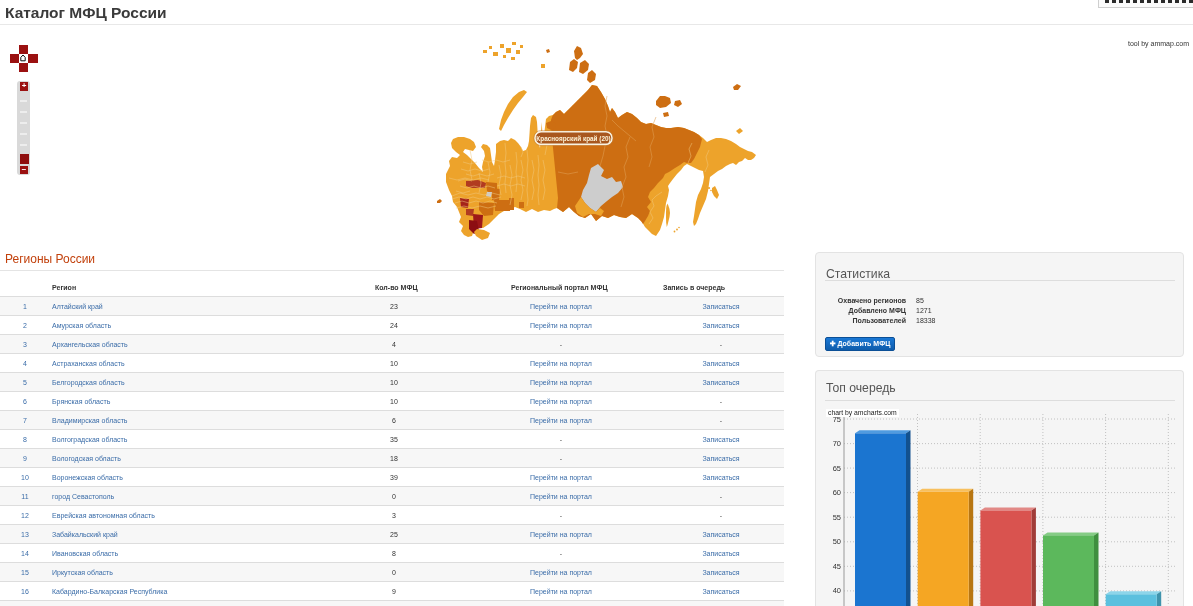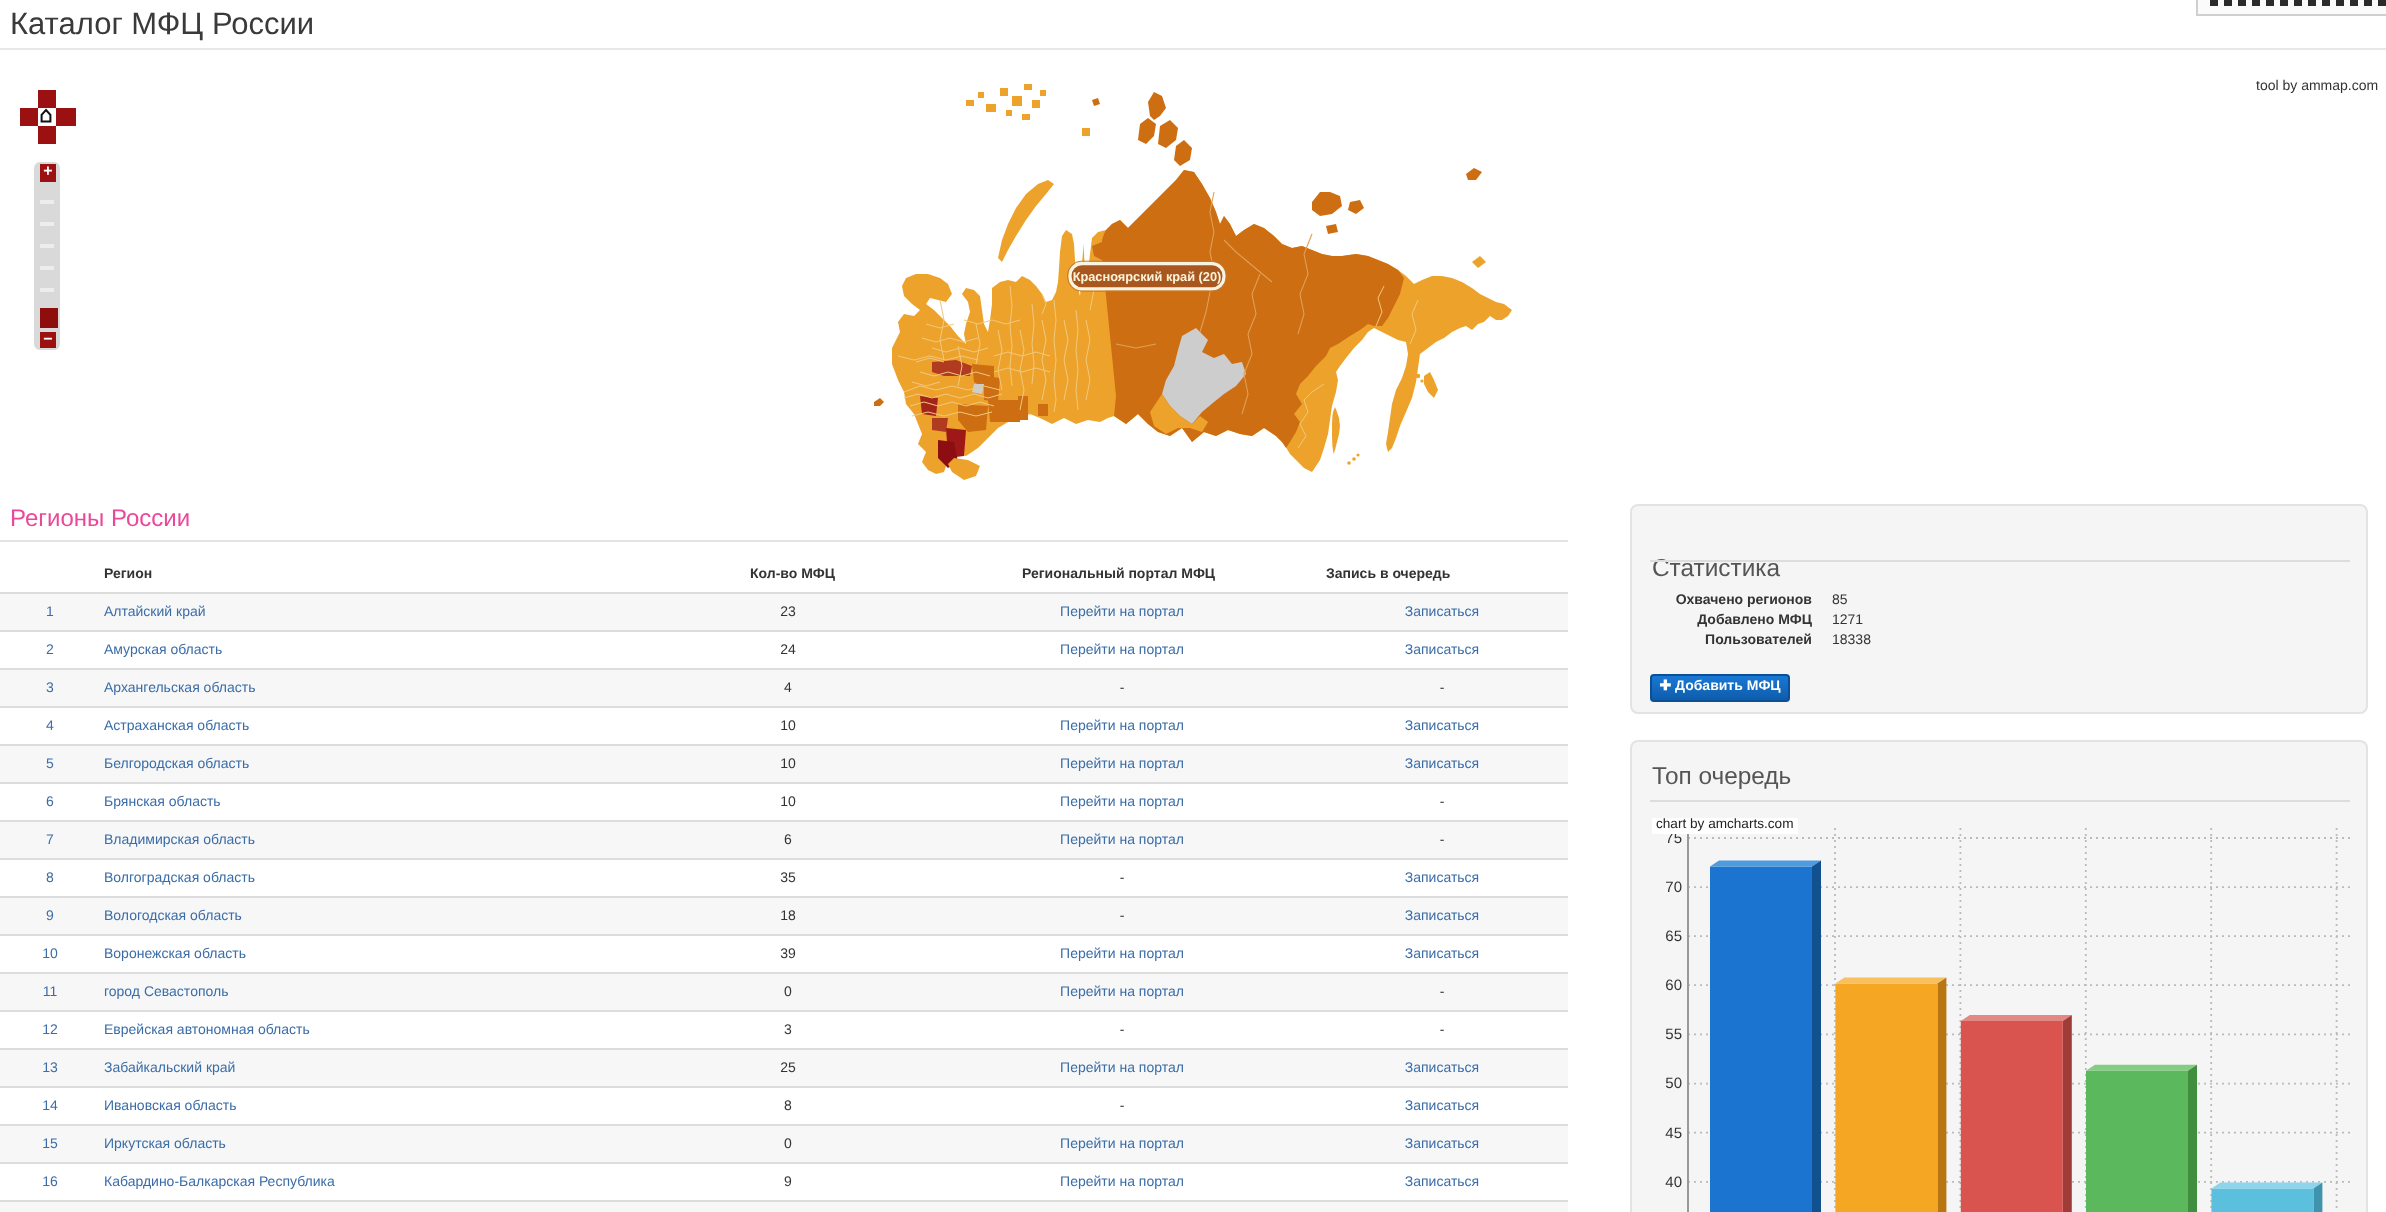--- a/index.html
+++ b/index.html
@@ -1,30 +1,30 @@
 <!DOCTYPE html>
 <html><head><meta charset="utf-8">
 <style>
 *{margin:0;padding:0;box-sizing:border-box;}
 body{font-family:"Liberation Sans",sans-serif;background:#fff;}
 #page{position:relative;width:1193px;height:606px;overflow:hidden;background:#fff;}
 .abs{position:absolute;}
-h1.title{position:absolute;left:5px;top:4px;font-size:15.5px;font-weight:400;color:#3a3a3a;}
+h1.title{position:absolute;left:5px;top:4px;font-size:15.5px;font-weight:700;color:#3a3a3a;}
 #hr1{position:absolute;left:0;top:24px;width:1193px;height:1px;background:#e8e8e8;}
 #cutbox{position:absolute;left:1098px;top:0;width:95px;height:8px;background:#fbfbfb;border-left:1px solid #cfcfcf;border-bottom:1px solid #cfcfcf;overflow:hidden;}
 #cutbox .dashes{position:absolute;left:6px;top:0;width:90px;height:3px;
  background:repeating-linear-gradient(90deg,#2b2b2b 0 4px,transparent 4px 7px);}
 #ammap{position:absolute;left:1128px;top:40px;font-size:7px;color:#333;}
 .csq{position:absolute;width:9.2px;height:8.7px;background:#9b1111;}
 #homesq{position:absolute;left:19px;top:54px;width:8.5px;height:8.5px;background:#fff;}
 #slider{position:absolute;left:17px;top:81px;width:12.5px;height:94px;background:#d9d9d9;border-radius:3px;}
 #slider .btn{position:absolute;left:3px;width:8px;height:9px;background:#9b1111;color:#fff;font-size:8px;line-height:8px;text-align:center;font-weight:700;}
 #slider .tick{position:absolute;left:3px;width:7px;height:2px;background:#ededed;}
 #slider .thumb{position:absolute;left:2.5px;top:73px;width:9.5px;height:10px;background:#8e0d0d;}
-h2.sec{position:absolute;left:5px;top:252px;font-size:12px;font-weight:400;color:#ec4899;}
+h2.sec{position:absolute;left:5px;top:252px;font-size:12px;font-weight:400;color:#c2410c;}
 #hr2{position:absolute;left:0;top:270px;width:784px;height:1px;background:#e4e4e4;}
 .thead{position:absolute;top:283.5px;left:0;width:784px;height:9px;font-size:7px;font-weight:700;color:#333;}
 .thead span{position:absolute;top:0;white-space:nowrap;}
 .trow{position:absolute;left:0;width:784px;height:19.05px;border-top:1px solid #ddd;font-size:7px;white-space:nowrap;}
 .trow.odd{background:#f7f7f7;}
 .trow span{position:absolute;top:6px;line-height:8px;}
 .num{left:0;width:50px;text-align:center;color:#3a6ca8;}
 .rn{left:52px;color:#3a6ca8;}
 .cnt{left:338px;width:112px;text-align:center;color:#333;}
 .lk{color:#3a6ca8;text-align:center;}
@@ -275,21 +275,21 @@
 <div class="trow even" style="top:581.2px;">
       <span class="num">16</span>
       <span class="rn">Кабардино-Балкарская Республика</span>
       <span class="cnt">9</span>
       <span class="lk" style="left:497px;width:128px;">Перейти на портал</span>
       <span class="lk" style="left:671px;width:100px;">Записаться</span>
     </div>
 
 <div id="tbot"></div>
 <div class="panel" id="p1">
- <div class="ptitle" style="top:24px;">Статистика</div>
+ <div class="ptitle" style="top:14px;">Статистика</div>
  <div class="phr" style="top:27px;"></div>
  <div class="statlbl" style="top:44px;">Охвачено регионов</div>
       <div class="statval" style="top:44px;">85</div>
  <div class="statlbl" style="top:54px;">Добавлено МФЦ</div>
       <div class="statval" style="top:54px;">1271</div>
  <div class="statlbl" style="top:64px;">Пользователей</div>
       <div class="statval" style="top:64px;">18338</div>
  <div id="addbtn">✚ Добавить МФЦ</div>
 </div>
 <div class="panel" id="p2">

